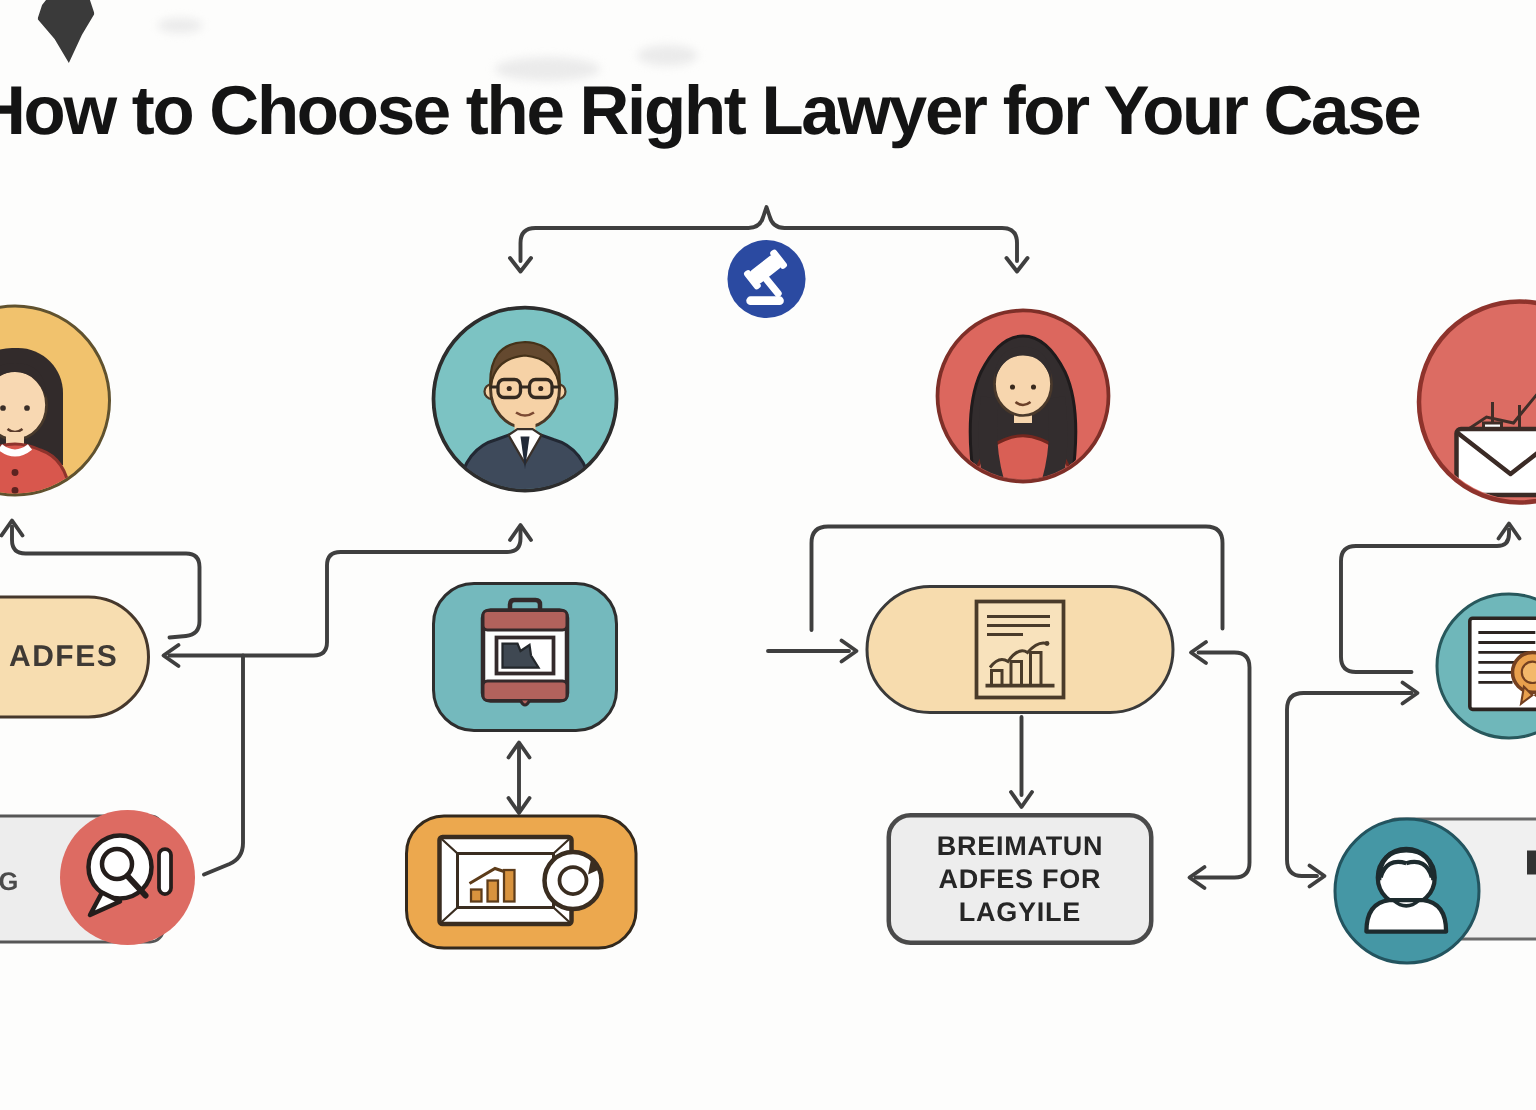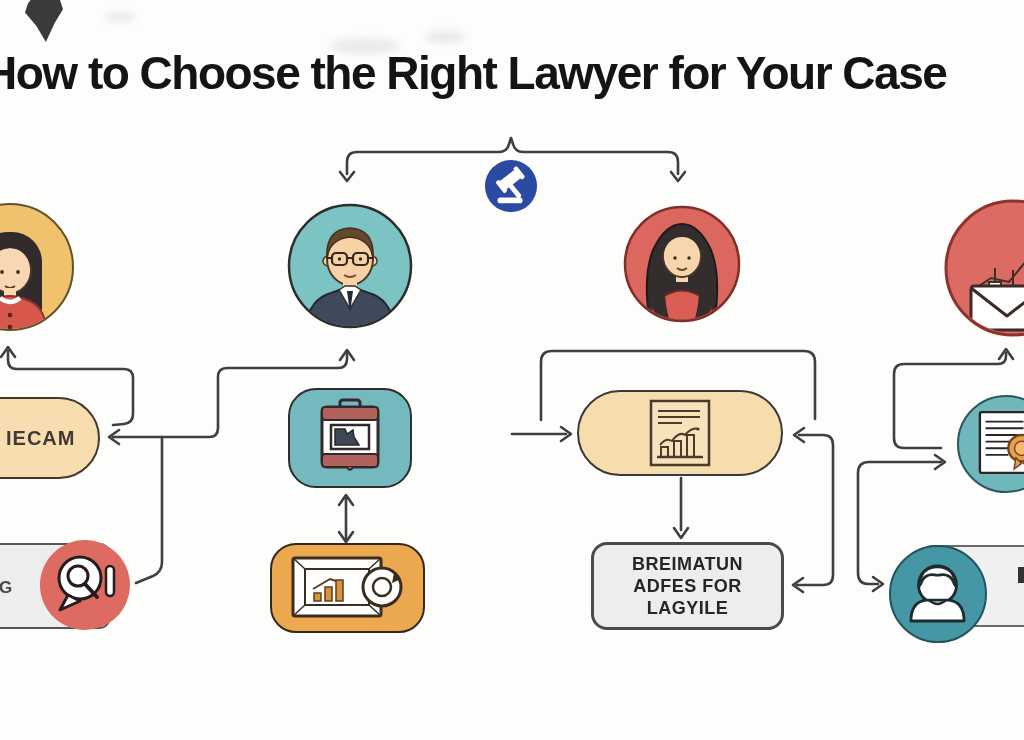--- a/index.html
+++ b/index.html
@@ -17,21 +17,21 @@
   .pill-left{left:-85px;top:397px;width:185px;height:82px;border-radius:41px;
     background:#f7ddb0;border:2.5px solid #46382c;}
   .pill-left span{position:absolute;left:89px;top:28px;font-size:20px;font-weight:bold;
     color:#3f3a35;letter-spacing:1px;}
   .teal-box{left:288px;top:388px;width:124px;height:100px;border-radius:28px;
     background:#74b9bd;border:2.5px solid #2e2e2e;display:flex;align-items:center;justify-content:center;}
   .orange-box{left:270px;top:543px;width:155px;height:90px;border-radius:26px;
     background:#eca84e;border:2.5px solid #33291d;display:flex;align-items:center;justify-content:center;}
   .cream-pill{left:577px;top:390px;width:206px;height:86px;border-radius:43px;
     background:#f7dcae;border:2.5px solid #3a3a3a;display:flex;align-items:center;justify-content:center;}
-  .brei-box{left:591px;top:542px;width:193px;height:88px;border-radius:16px;background:#ededed;
+  .brei-box{left:591px;top:542px;width:178px;height:88px;border-radius:16px;background:#ededed;
     border:3px solid #4a4a4a;display:flex;flex-direction:column;align-items:center;justify-content:center;
     font-size:18px;font-weight:bold;color:#262626;line-height:22px;letter-spacing:.5px;text-align:center;}
   .gray-left{left:-40px;top:543px;width:150px;height:86px;border-radius:10px;background:#ededed;
     border:2.5px solid #565656;}
   .gray-left span{position:absolute;left:37px;top:33px;font-size:17px;font-weight:bold;color:#4a4a4a;}
   .gray-right{left:920px;top:545px;width:110px;height:82px;border-radius:12px 0 0 12px;
     background:#f0f0f0;border:2px solid #6a6a6a;z-index:2;}
   .gray-right .frag{position:absolute;left:96px;top:20px;width:6px;height:16px;background:#333;}
   .search-circle{left:40px;top:540px;width:90px;height:90px;background:#dd6b62;z-index:3;}
   .cert-circle{left:957px;top:395px;width:98px;height:98px;background:#6fb7ba;border:2.5px solid #28585c;z-index:2;}
@@ -196,21 +196,21 @@
         <rect x="46" y="84" width="12" height="22" fill="#fff" stroke="#402e28" stroke-width="2"></rect>
         <rect x="64" y="88" width="12" height="18" fill="#fff" stroke="#402e28" stroke-width="2"></rect>
         <rect x="82" y="58" width="12" height="46" fill="#d4684a" stroke="#402e28" stroke-width="2"></rect>
         <rect x="28" y="88" width="72" height="44" rx="3" fill="#fff" stroke="#3b2b26" stroke-width="3"></rect>
         <path d="M28,90 L64,118 L100,90" fill="none" stroke="#3b2b26" stroke-width="3" stroke-linejoin="round"></path>
       </g>
     </svg>
   </div>
 
   <div class="node pill-left">
-    <span>IECAM</span>
+    <span>ADFES</span>
   </div>
 
   <div class="node teal-box">
     <svg width="72" height="84" viewBox="0 0 72 84">
       <path d="M26,11 V7 Q26,4 29,4 H43 Q46,4 46,7 V11" fill="none" stroke="#33292a" stroke-width="3"></path>
       <rect x="8" y="11" width="56" height="60" rx="5" fill="#fdfdfd" stroke="#33292a" stroke-width="3"></rect>
       <rect x="8" y="11" width="56" height="13" rx="3" fill="#b2625c" stroke="#33292a" stroke-width="2"></rect>
       <rect x="8" y="58" width="56" height="13" rx="3" fill="#b2625c" stroke="#33292a" stroke-width="2"></rect>
       <rect x="17" y="29" width="38" height="24" fill="#fff" stroke="#33292a" stroke-width="2.5"></rect>
       <path d="M21,49 V33 H31 L33,38 L39,34 L40,41 L45,49 Z" fill="#3f4852" stroke="#23272b" stroke-width="1.5"></path>

